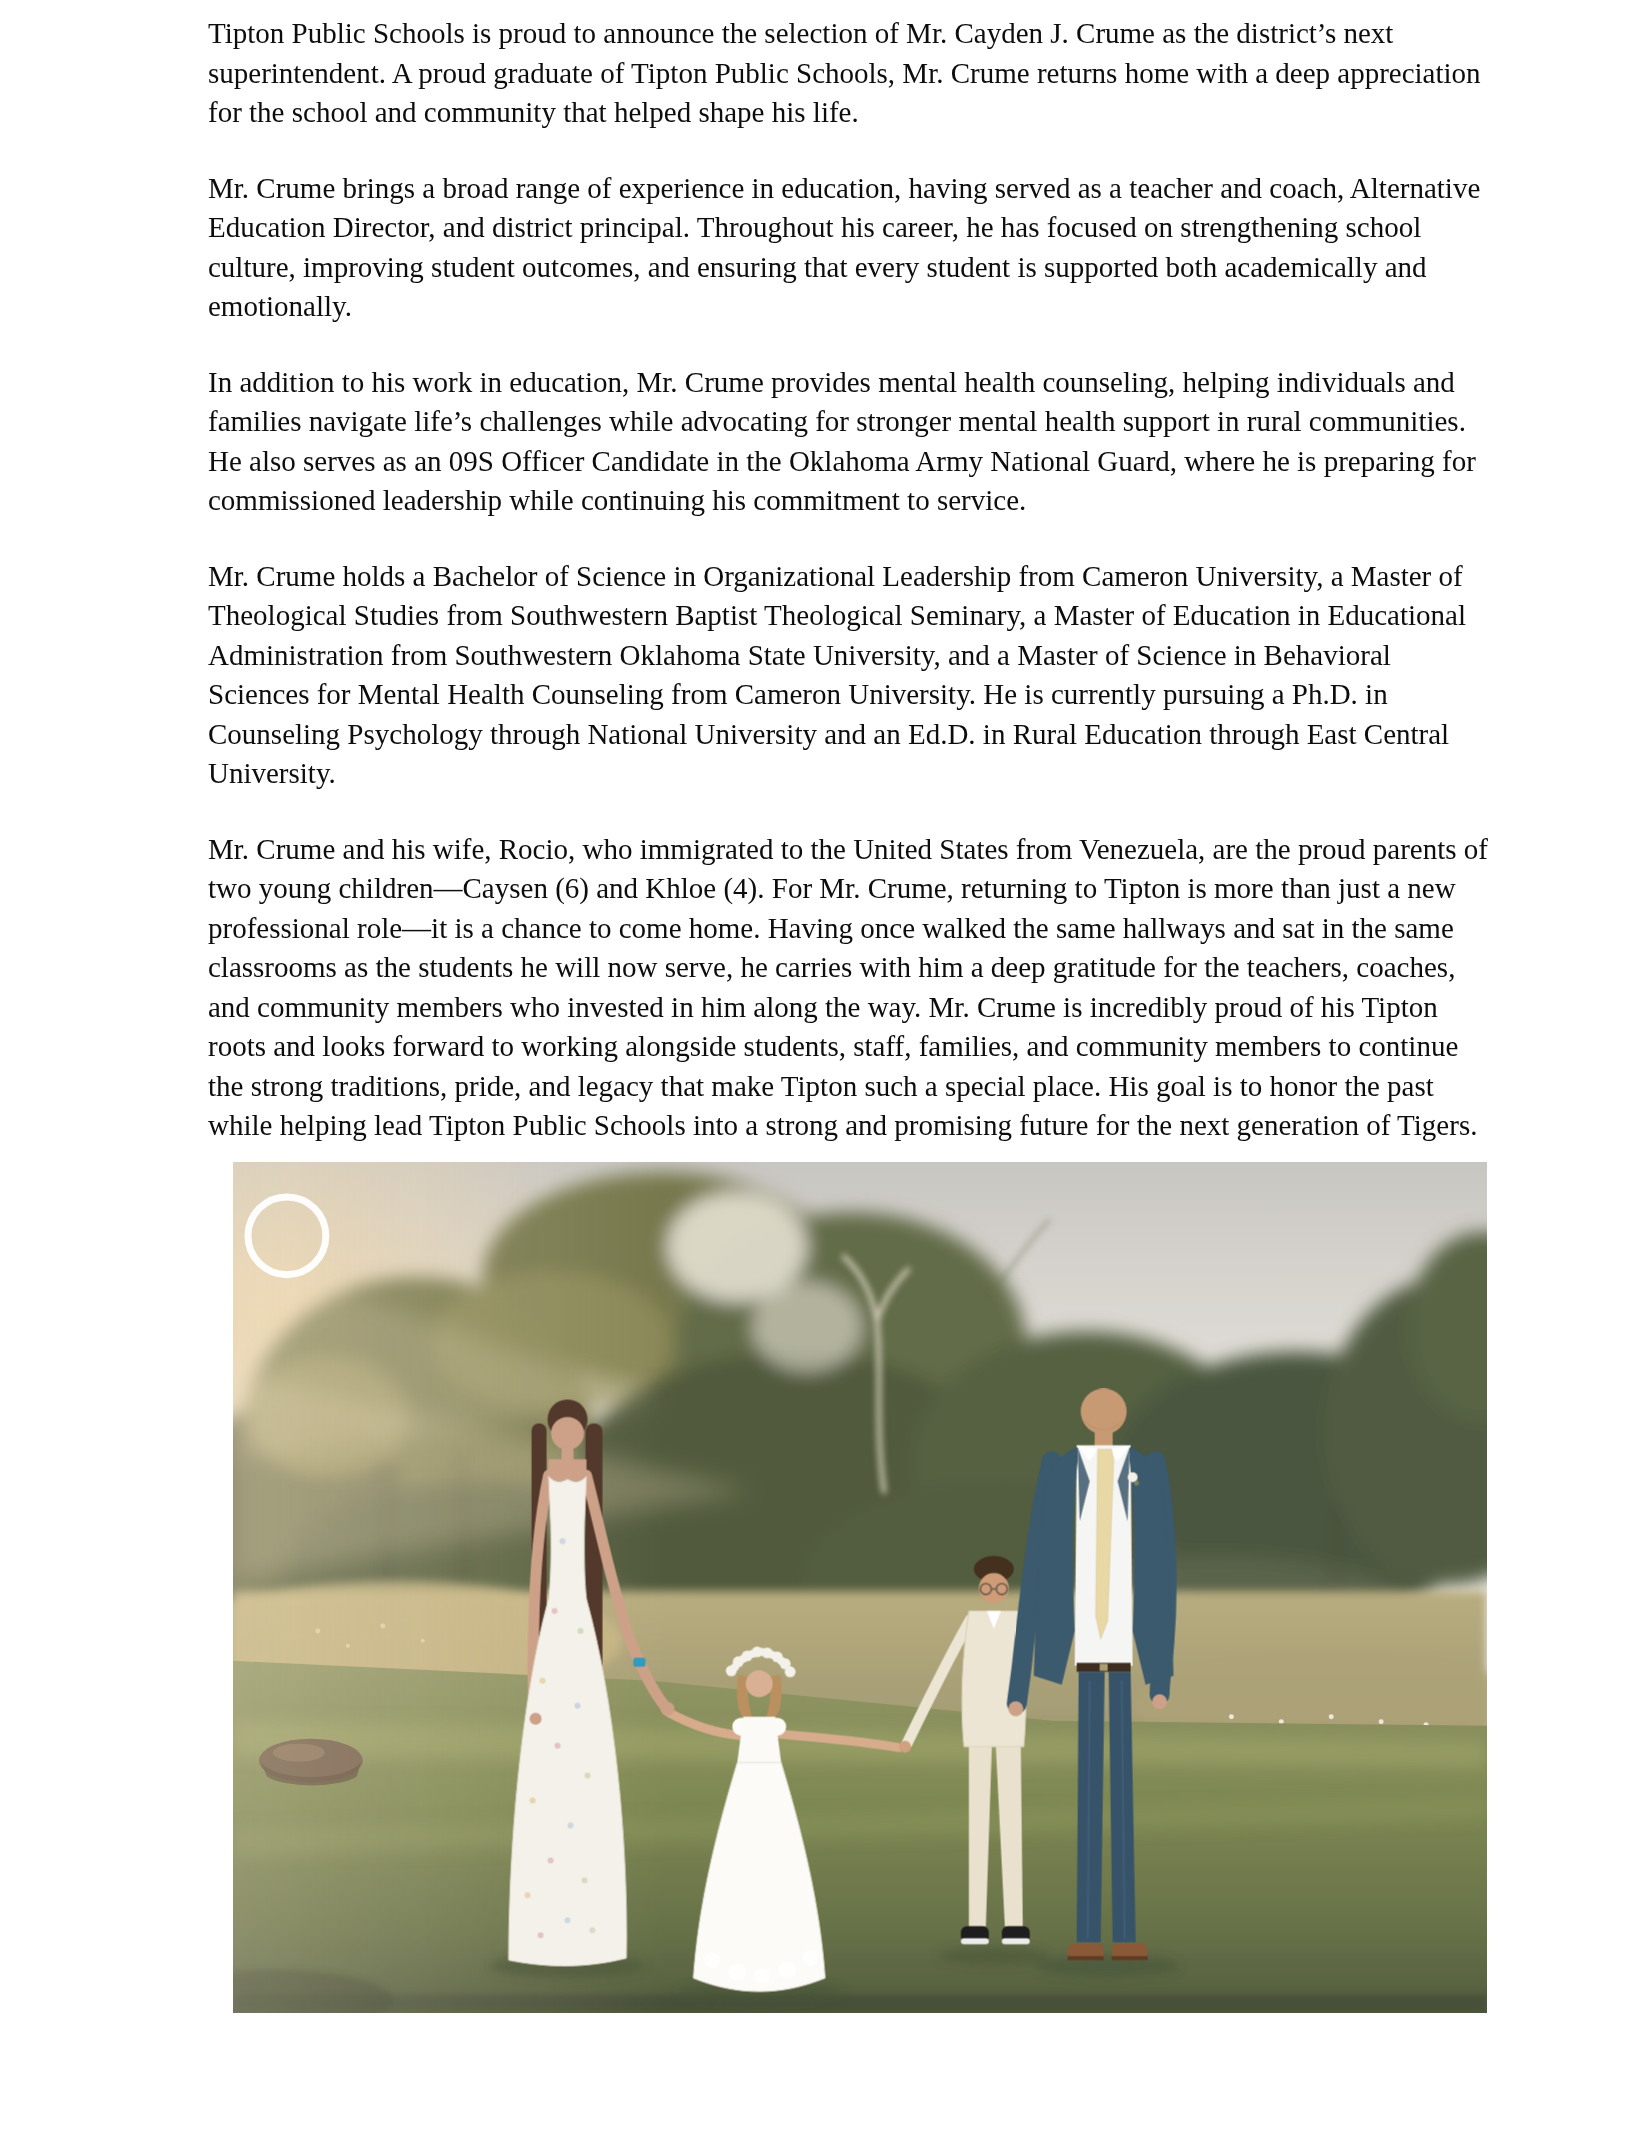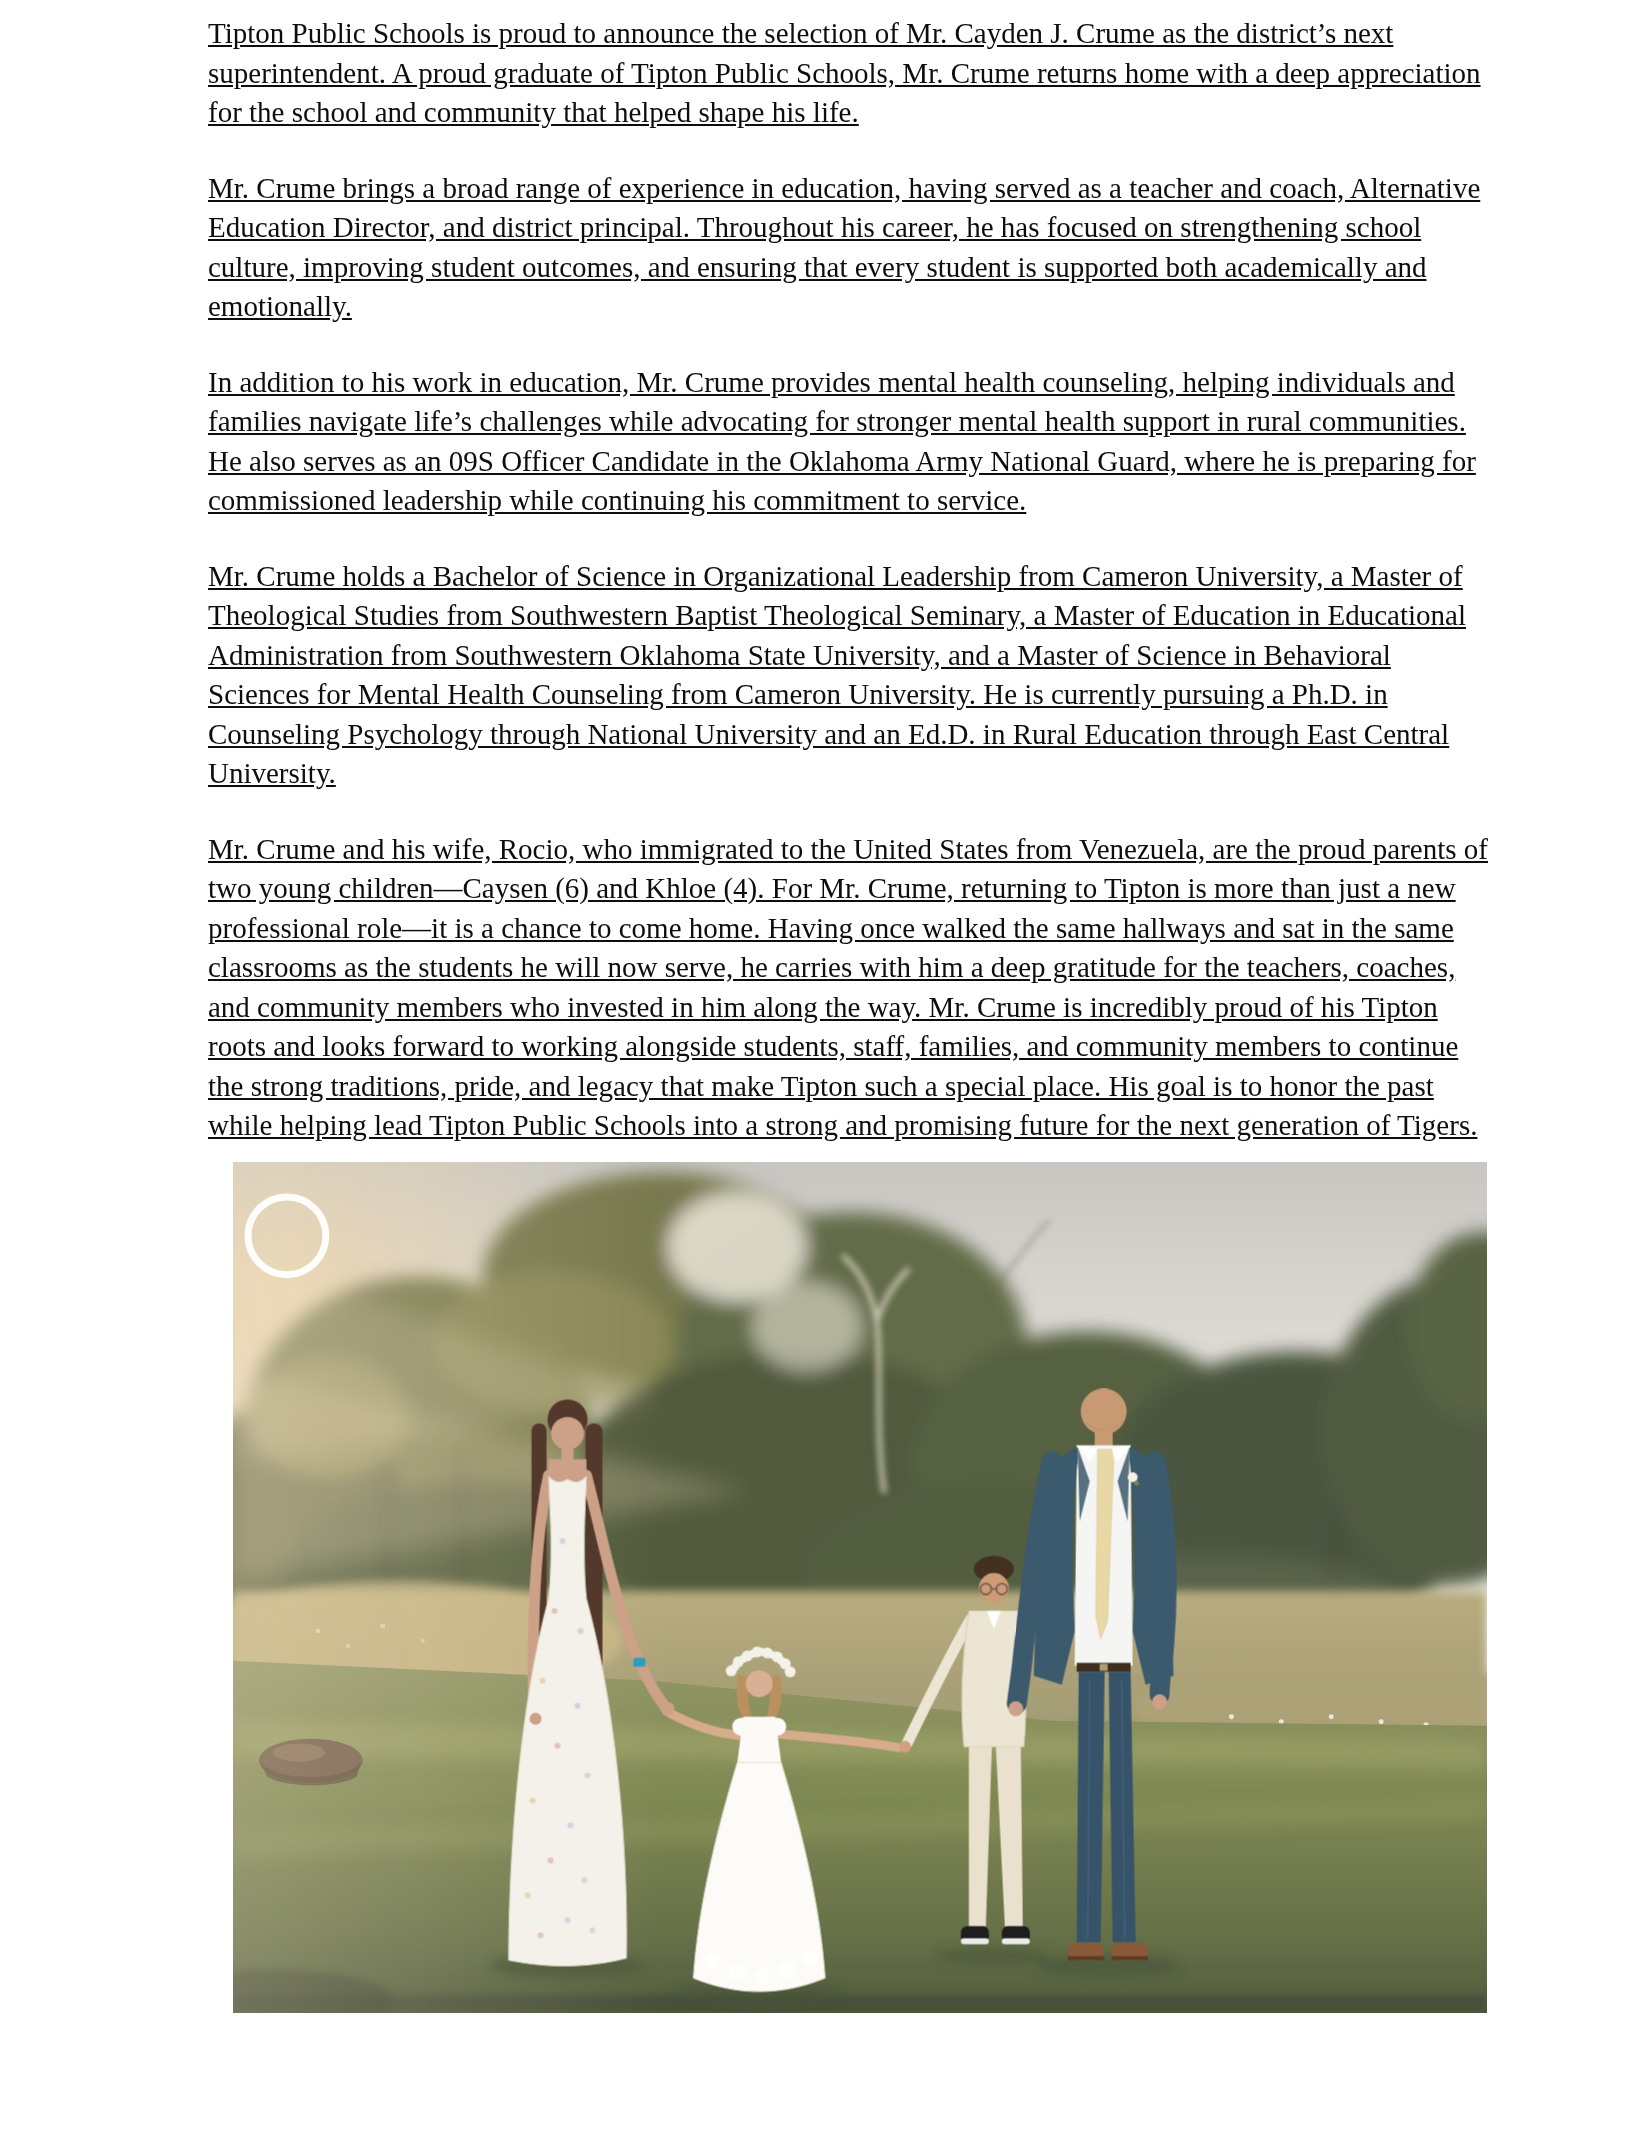--- a/index.html
+++ b/index.html
@@ -37,21 +37,20 @@
   .article{
     padding:14px 0 0 208px;
   }
   .article p{
     width:1280px;
     margin:0 0 36px 0;
     font-size:29px;
     line-height:39.5px;
     color:var(--text-color);
     text-align:left;
-    text-decoration:underline;
   }
   .article p:last-of-type{margin-bottom:0;}
   figure.photo{
     margin:16px 0 0 25px;
     width:1254px;
     height:851px;
     padding:0;
     overflow:hidden;
     background:#e8e6e0;
   }

